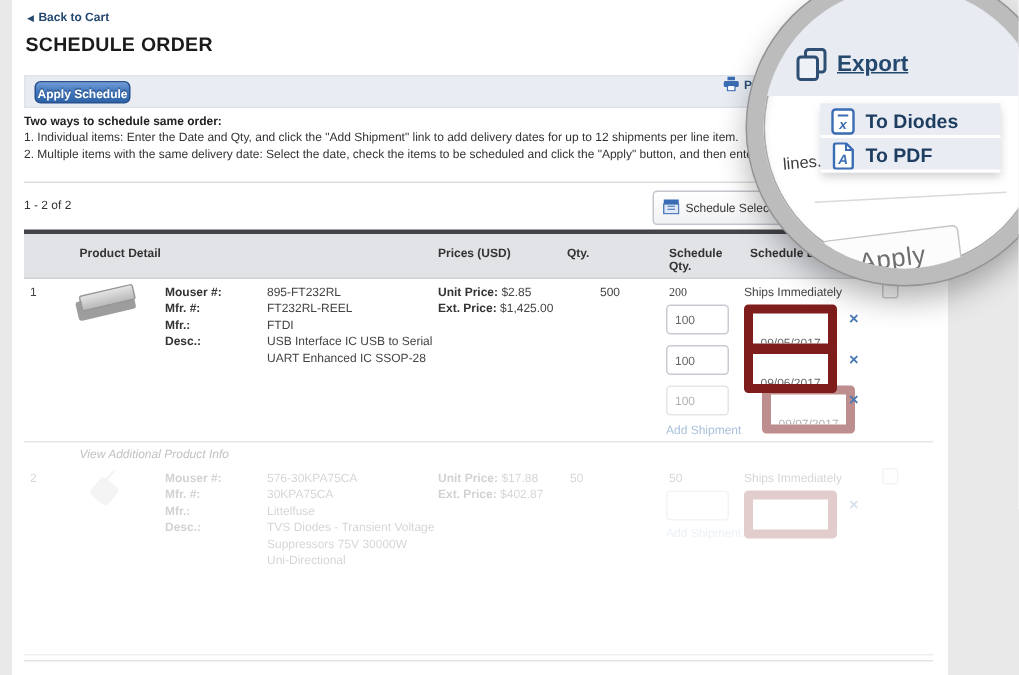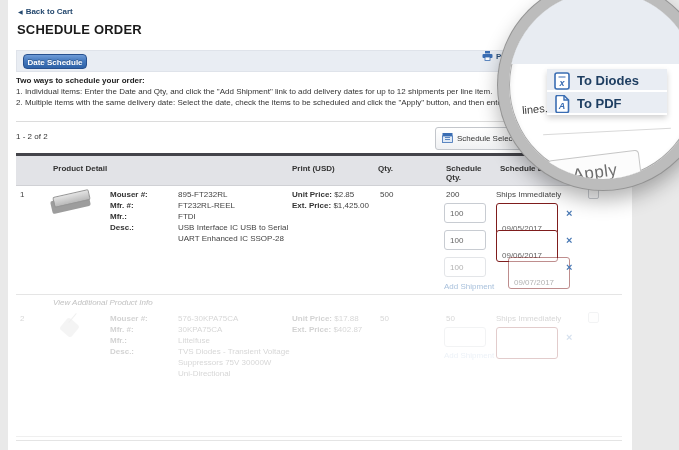--- a/index.html
+++ b/index.html
@@ -37,21 +37,21 @@
   .sched-sel-btn svg{vertical-align:-2px;margin-right:4px;}
   
   .tbl-topborder{left:16px;top:153px;width:606px;height:3px;background:#44444a;}
   .tbl-header{left:16px;top:156px;width:606px;height:30px;background:#e2e3e7;border-bottom:1px solid #d0d1d5;box-sizing:border-box;}
   .th{position:absolute;font-size:8px;font-weight:bold;color:#333;top:164px;}
   .link{color:#4878b4;cursor:pointer;}
   .cell{position:absolute;font-size:8px;color:#444;white-space:nowrap;}
   .blabel{font-weight:bold;color:#333;}
   .qin{position:absolute;width:42px;height:20px;box-sizing:border-box;border:1px solid #c8ccd2;border-radius:3px;
     font-size:8px;color:#666;padding:0 0 0 5px;background:#fff;font-family:"Liberation Sans","DejaVu Sans",sans-serif;}
-  .din{position:absolute;width:62px;height:32px;box-sizing:border-box;border:1px solid #7f1d1d;border-radius:3px;
+  .din{position:absolute;width:62px;height:32px;box-sizing:border-box;border:6px solid #7f1d1d;border-radius:3px;
     font-size:8px;color:#666;padding:18px 0 0 5px;background:#fff;font-family:"Liberation Sans","DejaVu Sans",sans-serif;}
   .xdel{position:absolute;font-size:11px;font-weight:bold;color:#4878b4;cursor:pointer;line-height:10px;}
   .checkbox{position:absolute;width:11px;height:11px;box-sizing:border-box;border:1px solid #c9ccd1;border-radius:2px;background:#fbfbfc;cursor:pointer;}
   .pending{opacity:.5;}
   .addship{position:absolute;font-size:8px;color:#a9c1dc;cursor:pointer;}
   .rowsep{left:16px;top:294px;width:606px;height:1px;background:#e5e5e5;}
   .view-add{left:53px;top:298px;font-size:8px;font-style:italic;color:#c2c2c2;cursor:pointer;}
   .row2wrap{left:0;top:0;width:679px;height:450px;opacity:.22;}
   .chip-body{left:51px;top:197px;width:39px;height:13px;background:#9d9d9d;border-radius:2px;transform:rotate(-13deg);}
   .chip-top{left:53px;top:193px;width:37px;height:11px;background:linear-gradient(180deg,#e3e3e3,#b9b9b9);
@@ -81,43 +81,43 @@
 </head>
 <body>
 
 <div class="abs card"></div>
 <div class="abs right-strip"></div>
 
 <div class="abs back-link"><span class="back-arrow">◀</span><span>Back to Cart</span></div>
 <div class="abs page-title">SCHEDULE ORDER</div>
 
 <div class="abs toolbar"></div>
-<div class="abs save-btn">Date Schedule</div>
+<div class="abs save-btn">Apply Schedule</div>
 <div class="abs print-area"><svg width="11" height="10" viewBox="0 0 11 10">
       <rect x="3" y="0" width="5" height="2.5" fill="#3a6db3"></rect>
       <rect x="0.5" y="3" width="10" height="4" rx="1" fill="#3a6db3"></rect>
       <rect x="3" y="6" width="5" height="3.5" fill="#fff" stroke="#3a6db3" stroke-width="0.8"></rect>
     </svg><span>Print</span></div>
 
-<div class="abs instr-head">Two ways to schedule your order:</div>
+<div class="abs instr-head">Two ways to schedule same order:</div>
 <div class="abs instr-line1">1. Individual items: Enter the Date and Qty, and click the "Add Shipment" link to add delivery dates for up to 12 shipments per line item.</div>
 <div class="abs instr-line2">2. Multiple items with the same delivery date: Select the date, check the items to be scheduled and click the "Apply" button, and then enter quantities</div>
 <div class="abs hr1"></div>
 
 <div class="abs pagination">1 - 2 of 2</div>
 <div class="abs sched-sel-btn"><svg width="11" height="11" viewBox="0 0 11 11">
       <rect x="0.5" y="1" width="10" height="3" fill="#3a6db3"></rect>
       <rect x="0.5" y="4" width="10" height="6.5" fill="#dfe9f6" stroke="#3a6db3" stroke-width="0.8"></rect>
       <path d="M3 5.5h5M3 7.5h5" stroke="#3a6db3" stroke-width="0.8"></path>
     </svg><span>Schedule Selected</span></div>
 
 <div class="abs tbl-topborder"></div>
 <div class="abs tbl-header"></div>
 <div class="th" style="left:53px;">Product Detail</div>
-<div class="th" style="left:292px;">Print (USD)</div>
+<div class="th" style="left:292px;">Prices (USD)</div>
 <div class="th" style="left:378px;">Qty.</div>
 <div class="th" style="left:446px;width:42px;">Schedule Qty.</div>
 <div class="th" style="left:500px;white-space:nowrap;">Schedule Date</div>
 
 <div class="cell" style="left:20px;top:190px;">1</div>
 <div class="abs chip-body"></div>
 <div class="abs chip-top"></div>
 
 <div class="cell blabel" style="left:110px;top:190px;">Mouser #:</div>
 <div class="cell blabel" style="left:110px;top:201px;">Mfr. #:</div>
@@ -126,22 +126,22 @@
 
 <div class="cell link" style="left:178px;top:190px;">895-FT232RL</div>
 <div class="cell" style="left:178px;top:201px;text-align:center;">FT232RL-REEL</div>
 <div class="cell" style="left:178px;top:212px;">FTDI</div>
 <div class="cell" style="left:178px;top:223px;">USB Interface IC USB to Serial</div>
 <div class="cell" style="left:178px;top:234px;">UART Enhanced IC SSOP-28</div>
 
 <div class="cell" style="left:292px;top:190px;text-align:right;"><span class="blabel">Unit Price:</span> <span>$2.85</span></div>
 <div class="cell" style="left:292px;top:201px;"><span class="blabel">Ext. Price:</span> <span>$1,425.00</span></div>
 
-<div class="cell" style="left:380px;top:190px;">500</div>
-<div class="cell" style="left:446px;top:190px;">200</div>
+<div class="cell" style="left:400px;top:190px;">500</div>
+<div class="cell" style="left:446px;top:190px;font-family:Liberation Serif, serif;">200</div>
 <div class="cell" style="left:496px;top:190px;">Ships Immediately</div>
 <span class="checkbox" style="left:588px;top:188px;"></span>
 
 <input class="qin" style="left: 444px; top: 203px;" value="100">
 <input class="din" style="left: 496px; top: 203px;" value="09/05/2017">
 <span class="xdel" style="left:566px;top:208px;">×</span>
 
 <input class="qin" style="left: 444px; top: 230px;" value="100">
 <input class="din" style="left: 496px; top: 230px;" value="09/06/2017">
 <span class="xdel" style="left:566px;top:235px;">×</span>
@@ -185,20 +185,27 @@
   <span class="xdel" style="left:566px;top:332px;">×</span>
   <span class="addship" style="left:444px;top:351px;">Add Shipment</span>
 </div>
 
 <div class="abs ghost-line1"></div>
 <div class="abs ghost-line2"></div>
 
 <div class="abs mag-circle">
   <div class="abs mag-toolbar"></div>
 
+  <div class="abs mag-export">
+    <svg width="24" height="26" viewBox="0 0 24 26" style="position:absolute;left:0;top:0;">
+      <rect x="8" y="2" width="13" height="15" rx="2" fill="#e8ecf2" stroke="#2f4e74" stroke-width="2"></rect>
+      <rect x="3" y="7" width="13" height="15" rx="2" fill="#eef1f6" stroke="#2f4e74" stroke-width="2"></rect>
+    </svg>
+    <span class="mag-export-label">Export</span>
+  </div>
 
   <div class="abs mag-menu">
     <div class="mag-menu-item">
       <svg width="16" height="18" viewBox="0 0 16 18">
         <rect x="1" y="1" width="14" height="16" rx="2" fill="#fff" stroke="#3a6db3" stroke-width="1.6"></rect>
         <path d="M4.5 5h7" stroke="#3a6db3" stroke-width="1.2"></path>
         <text x="8" y="14" font-size="9" font-weight="bold" font-style="italic" fill="#3a6db3" text-anchor="middle">x</text>
       </svg>
       <span>To Diodes</span>
     </div>

